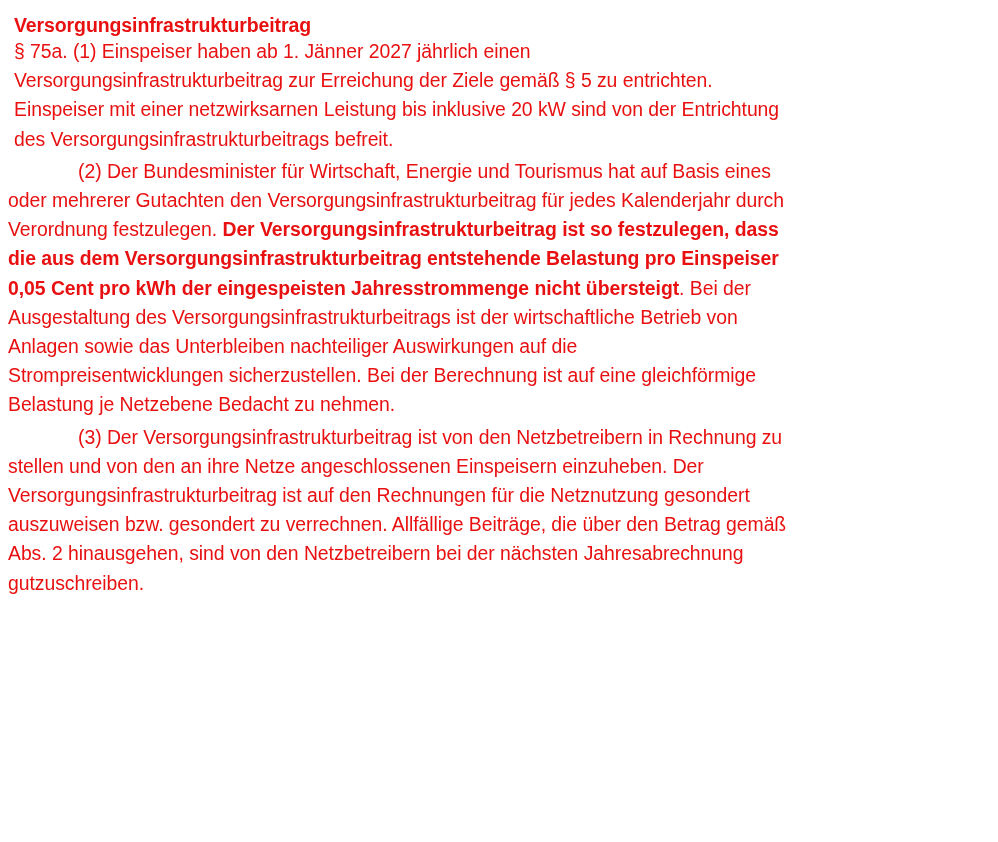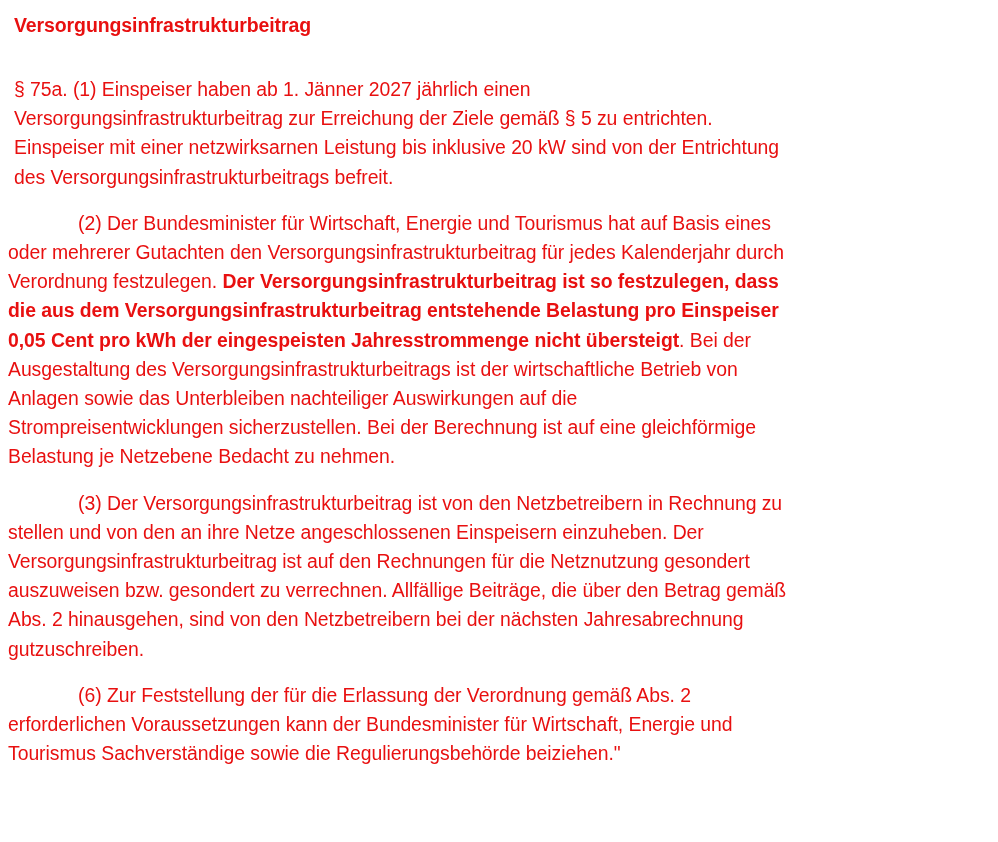--- a/index.html
+++ b/index.html
@@ -37,29 +37,28 @@
     font-size: 19.4px;
     line-height: 29.2px;
     margin: 0;
     padding: 0 12px 0 14px;
     text-align: left;
     white-space: normal;
     letter-spacing: -0.05px;
   }
 
   .para.first {
-    margin-top: 38px;
   }
 
   .para.indented {
     text-indent: 70px;
   }
 
   .para.spaced {
-    margin-top: 17px;
+    margin-top: 3px;
     padding-left: 8px;
   }
 
   .para b,
   .para .bold {
     font-weight: bold;
   }
 
   
   .caret {
@@ -79,15 +78,14 @@
   <h1 class="doc-title">Versorgungsinfrastrukturbeitrag</h1>
 
   <p class="para first">§ 75a. (1) Einspeiser haben ab 1. Jänner 2027 jährlich einen Versorgungsinfrastrukturbeitrag zur Erreichung der Ziele gemäß § 5 zu entrichten. Einspeiser mit einer netzwirksarnen Leistung bis inklusive 20 kW sind von der Entrichtung des Versorgungsinfrastrukturbeitrags befreit.</p>
 
   <p class="para indented spaced"><span>(2) Der Bundesminister für Wirtschaft, Energie und Tourismus hat auf Basis eines oder mehrerer Gutachten den Versorgungsinfrastrukturbeitrag für jedes Kalenderjahr durch Verordnung festzulegen. </span><b class="bold">Der Versorgungsinfrastrukturbeitrag ist so festzulegen, dass die aus dem Versorgungsinfrastrukturbeitrag entstehende Belastung pro Einspeiser 0,05 Cent pro kWh der eingespeisten Jahresstrommenge nicht übersteigt</b><span>. Bei der Ausgestaltung des Versorgungsinfrastrukturbeitrags ist der wirtschaftliche Betrieb von Anlagen sowie das Unterbleiben nachteiliger Auswirkungen auf die Strompreisentwicklungen sicherzustellen. Bei der Berechnung ist auf eine gleichförmige Belastung je Netzebene Bedacht zu nehmen.</span></p>
 
   <p class="para indented spaced">(3) Der Versorgungsinfrastrukturbeitrag ist von den Netzbetreibern in Rechnung zu stellen und von den an ihre Netze angeschlossenen Einspeisern einzuheben. Der Versorgungsinfrastrukturbeitrag ist auf den Rechnungen für die Netznutzung gesondert auszuweisen bzw. gesondert zu verrechnen. Allfällige Beiträge, die über den Betrag gemäß Abs. 2 hinausgehen, sind von den Netzbetreibern bei der nächsten Jahresabrechnung gutzuschreiben.</p>
 
 
 
-  <p class="para indented spaced">(6) Zur Feststellung der für die Erlassung der Verordnung gemäß Abs. 2 erforderlichen Voraussetzungen kann der Bundesminister für Wirtschaft, Energie und Tourismus Sachverständige sowie die Regulierungsbehörde beiziehen."</p>
 
 </div>
 
 </body></html>

